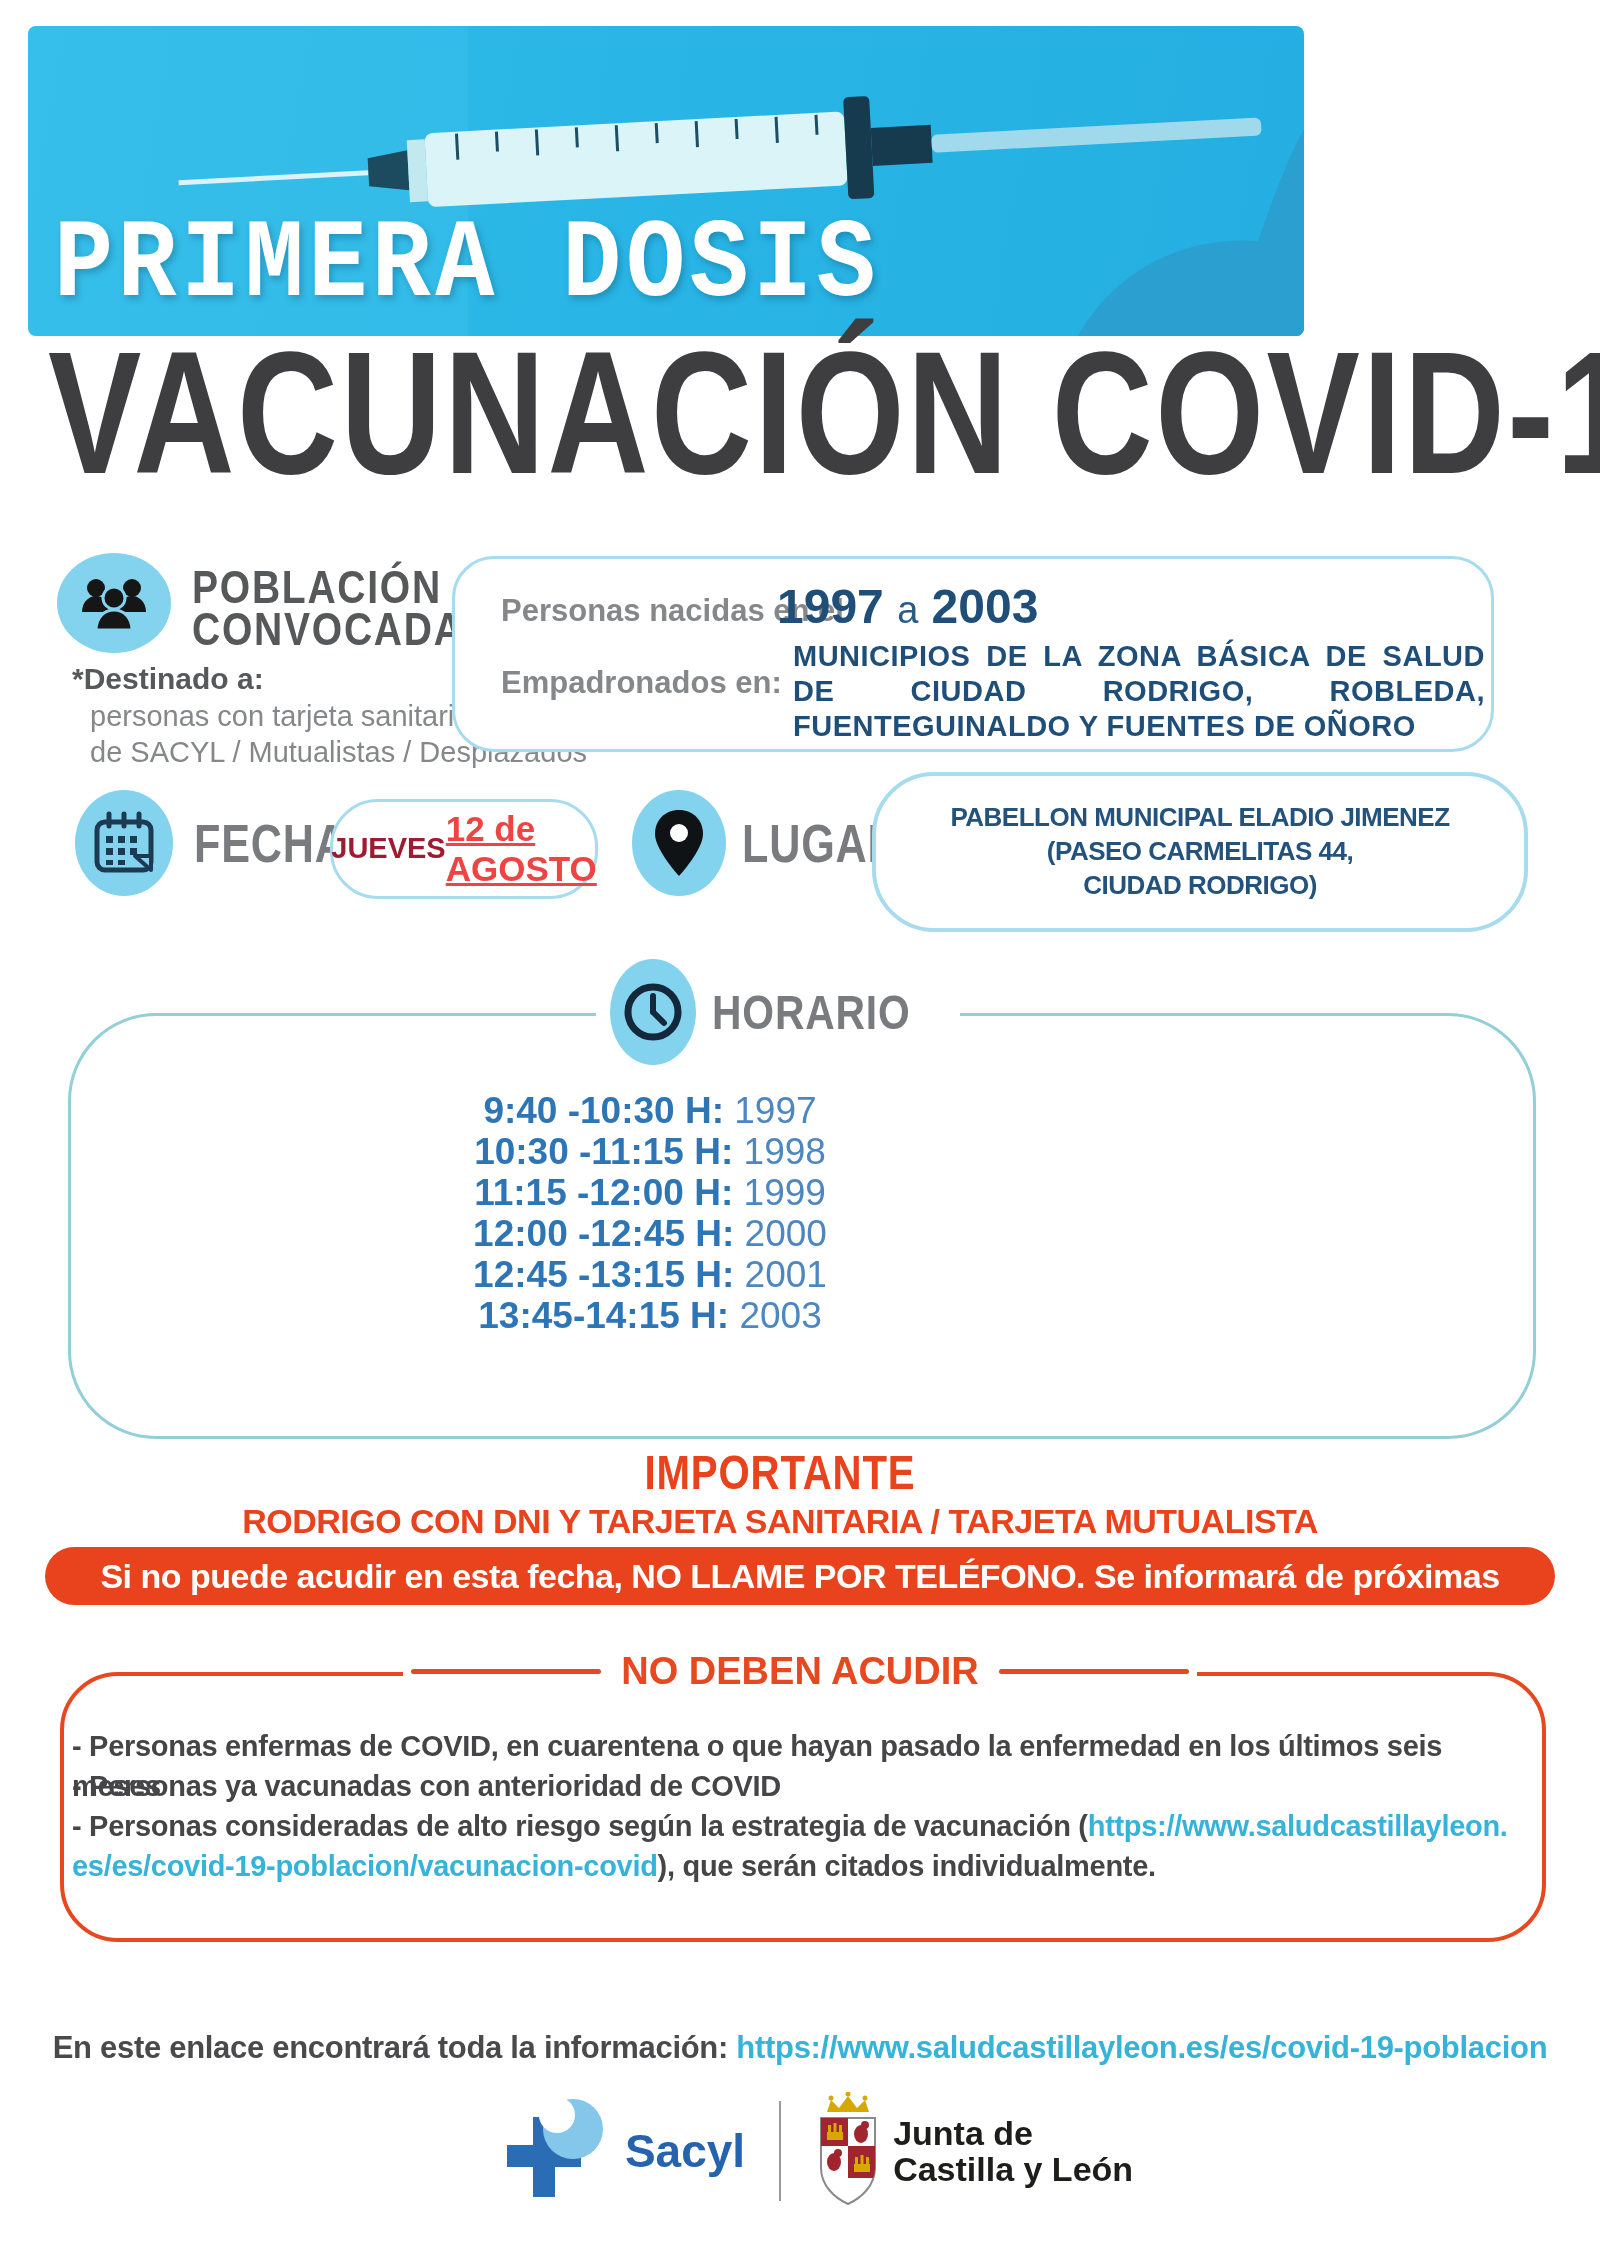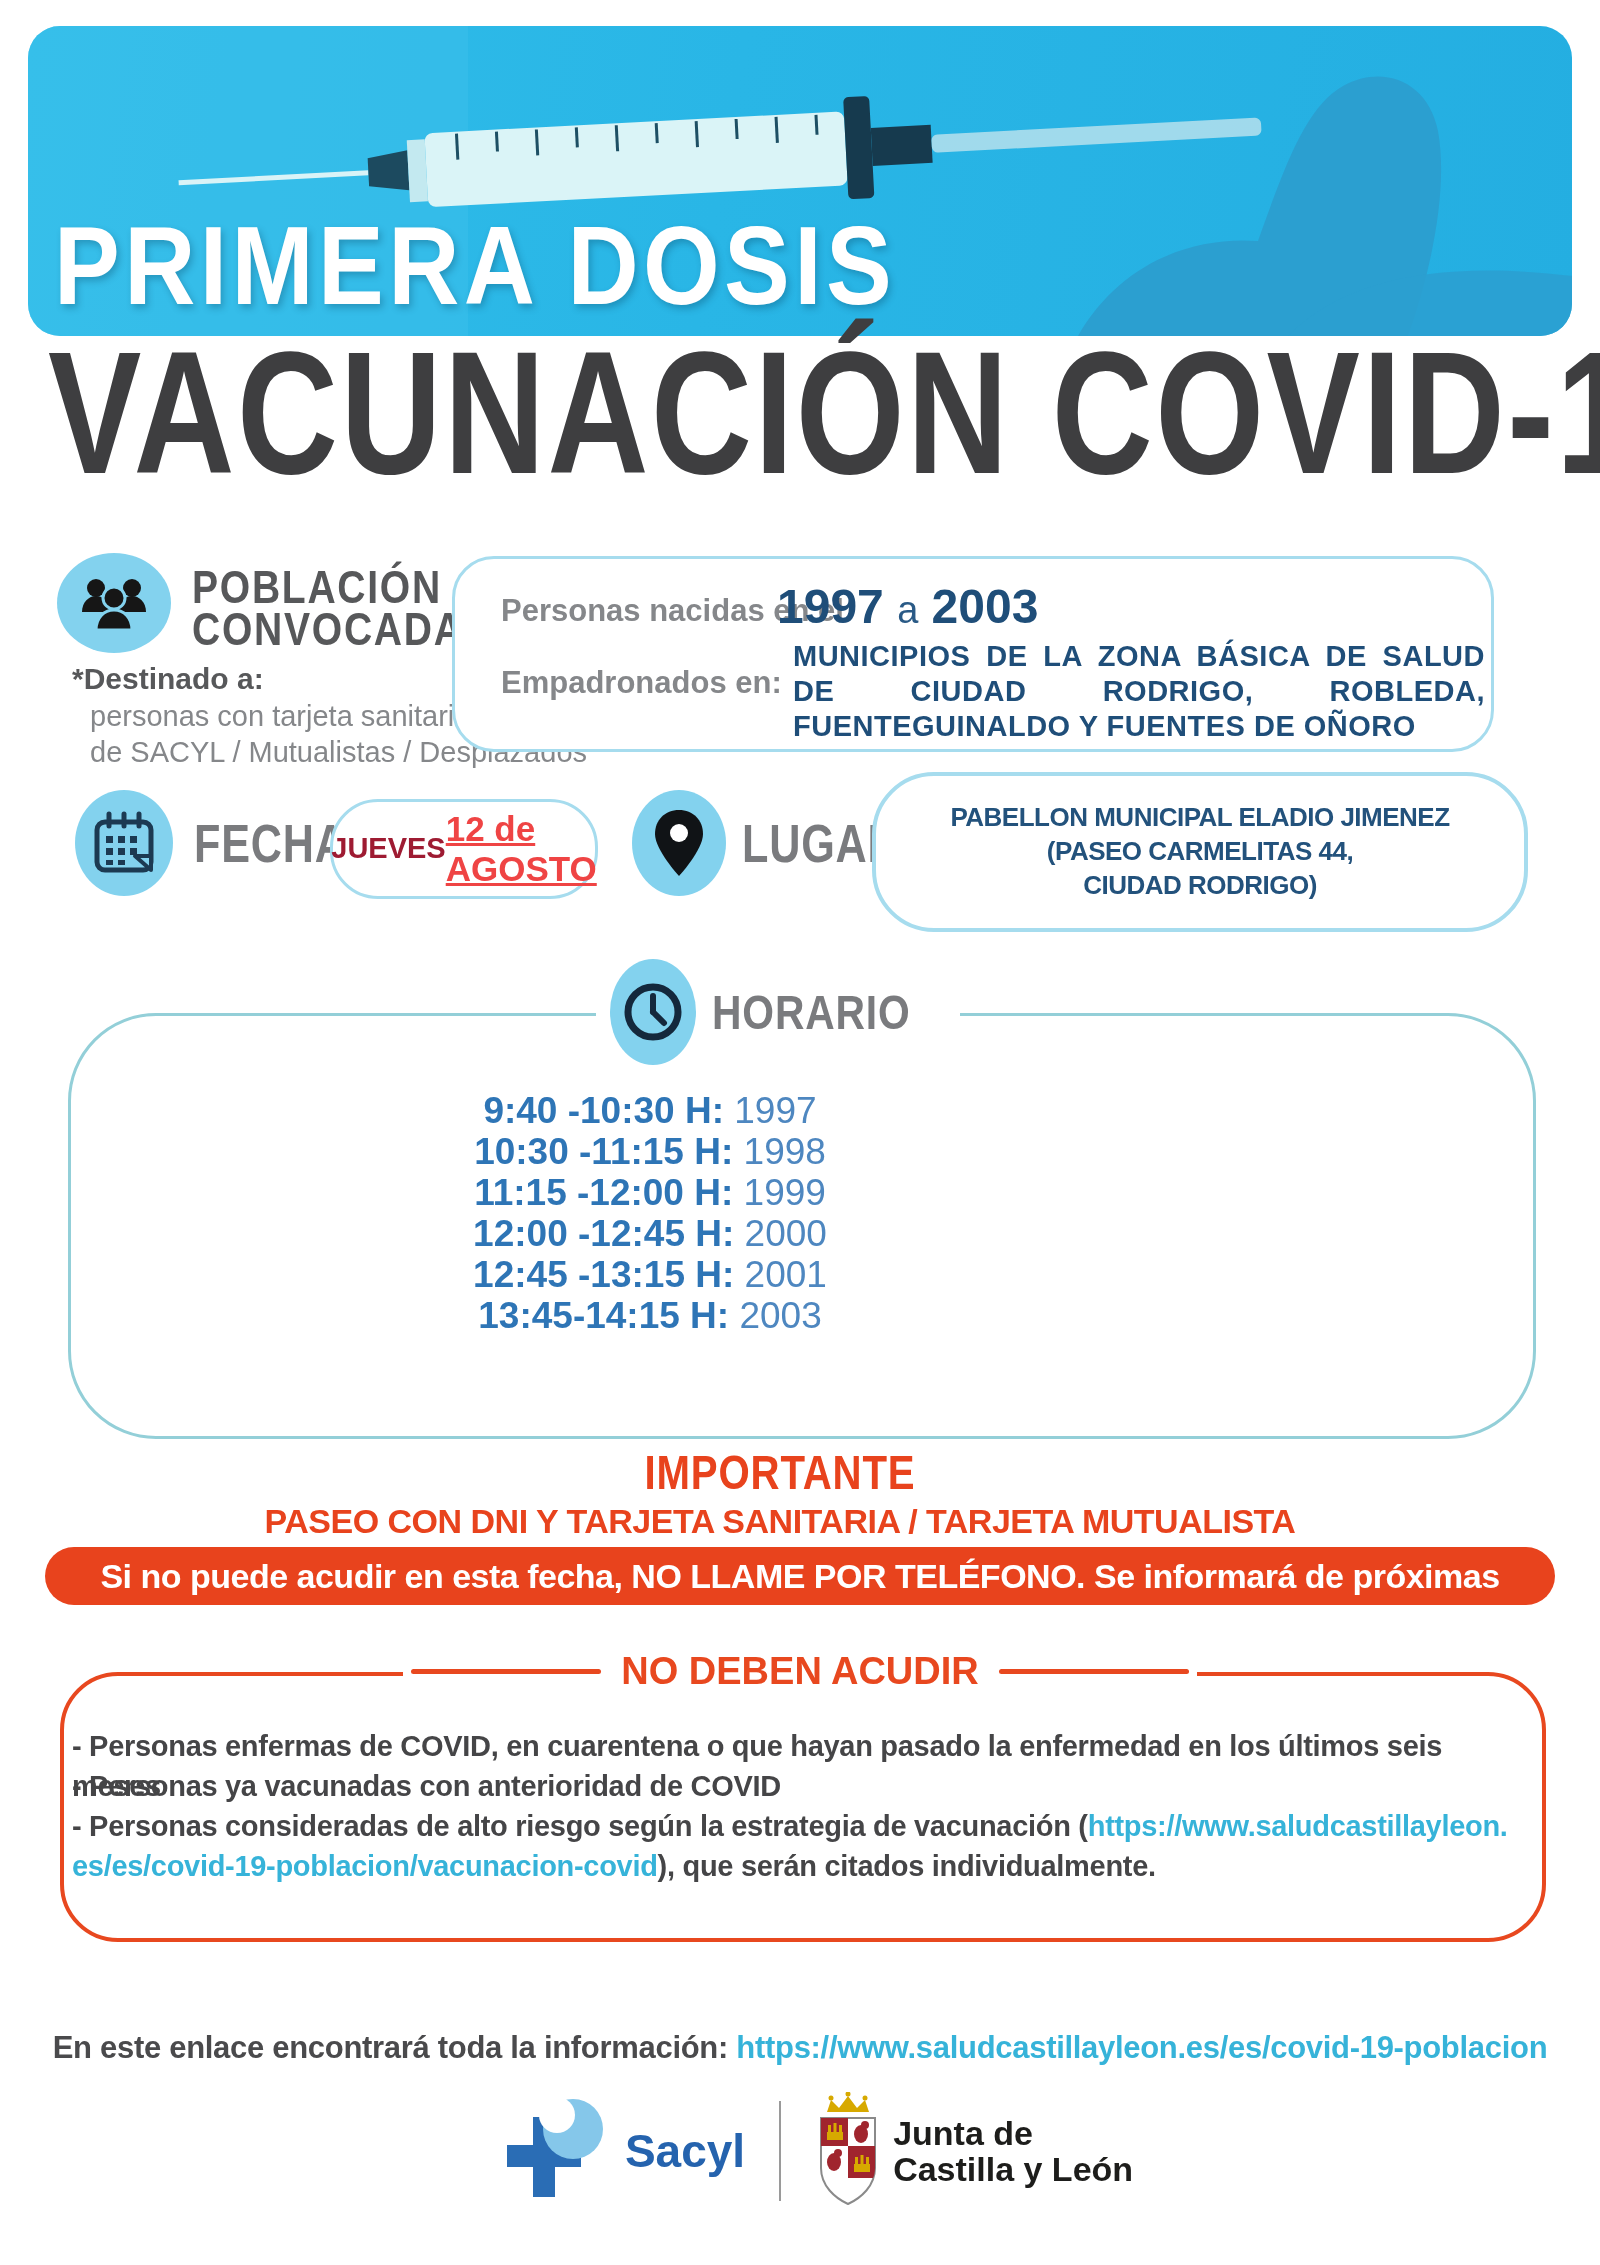--- a/index.html
+++ b/index.html
@@ -1,21 +1,21 @@
 <!DOCTYPE html>
 <html><head>
 <meta charset="utf-8">
 <style>
   html,body{margin:0;padding:0;background:#ffffff;}
   .page{position:relative;width:1600px;height:2265px;background:#ffffff;overflow:hidden;
         font-family:"Liberation Sans", sans-serif;}
 
   
-  .banner{position:absolute;left:28px;top:26px;width:1544px;height:310px;border-radius:32px;
-          background:linear-gradient(100deg,#31bde9 0%,#29b6e6 45%,#24aee1 100%);overflow:hidden;}
+  .banner{position:absolute;left:28px;top:26px;width:1276px;height:310px;border-radius:8px;
+          background:linear-gradient(100deg,#31bde9 0%,#29b6e6 45%,#24aee1 100%);overflow:hidden;font-family:Liberation Mono, monospace;}
   .banner-light{position:absolute;left:0;top:0;width:440px;height:100%;background:#3ec2ec;opacity:.45;}
   .banner svg{position:absolute;}
   .primera{position:absolute;left:26px;bottom:14px;color:#ffffff;font-weight:bold;font-size:112px;
            line-height:1;letter-spacing:5px;white-space:nowrap;transform:scaleX(.88);
            transform-origin:left bottom;text-shadow:3px 4px 8px rgba(0,50,80,.28);}
 
   
   .vacunacion{position:absolute;left:48px;top:330px;font-size:175px;font-weight:bold;color:#3e3e40;
               line-height:.95;letter-spacing:3px;white-space:nowrap;transform:scaleX(.80);
               transform-origin:left top;}
@@ -231,21 +231,21 @@
   <div class="sched">
     <div class="sched-row"><span class="sched-time">9:40 -10:30 H:</span> <span class="sched-year">1997</span></div>
     <div class="sched-row"><span class="sched-time">10:30 -11:15 H:</span> <span class="sched-year">1998</span></div>
     <div class="sched-row"><span class="sched-time">11:15 -12:00 H:</span> <span class="sched-year">1999</span></div>
     <div class="sched-row"><span class="sched-time">12:00 -12:45 H:</span> <span class="sched-year">2000</span></div>
     <div class="sched-row"><span class="sched-time">12:45 -13:15 H:</span> <span class="sched-year">2001</span></div>
     <div class="sched-row"><span class="sched-time">13:45-14:15 H:</span> <span class="sched-year">2003</span></div>
   </div>
 
   <div class="imp-title">IMPORTANTE</div>
-  <div class="imp-sub">PASEO CON DNI Y TARJETA SANITARIA / TARJETA MUTUALISTA</div>
+  <div class="imp-sub">RODRIGO CON DNI Y TARJETA SANITARIA / TARJETA MUTUALISTA</div>
   <div class="red-banner">Si no puede acudir en esta fecha, NO LLAME POR TELÉFONO. Se informará de próximas convocatorias</div>
 
   <div class="excl-box"></div>
   <div class="excl-head">
     <div class="excl-head-inner">
       <div class="excl-line"></div>
       <div class="excl-title">NO DEBEN ACUDIR</div>
       <div class="excl-line"></div>
     </div>
   </div>

